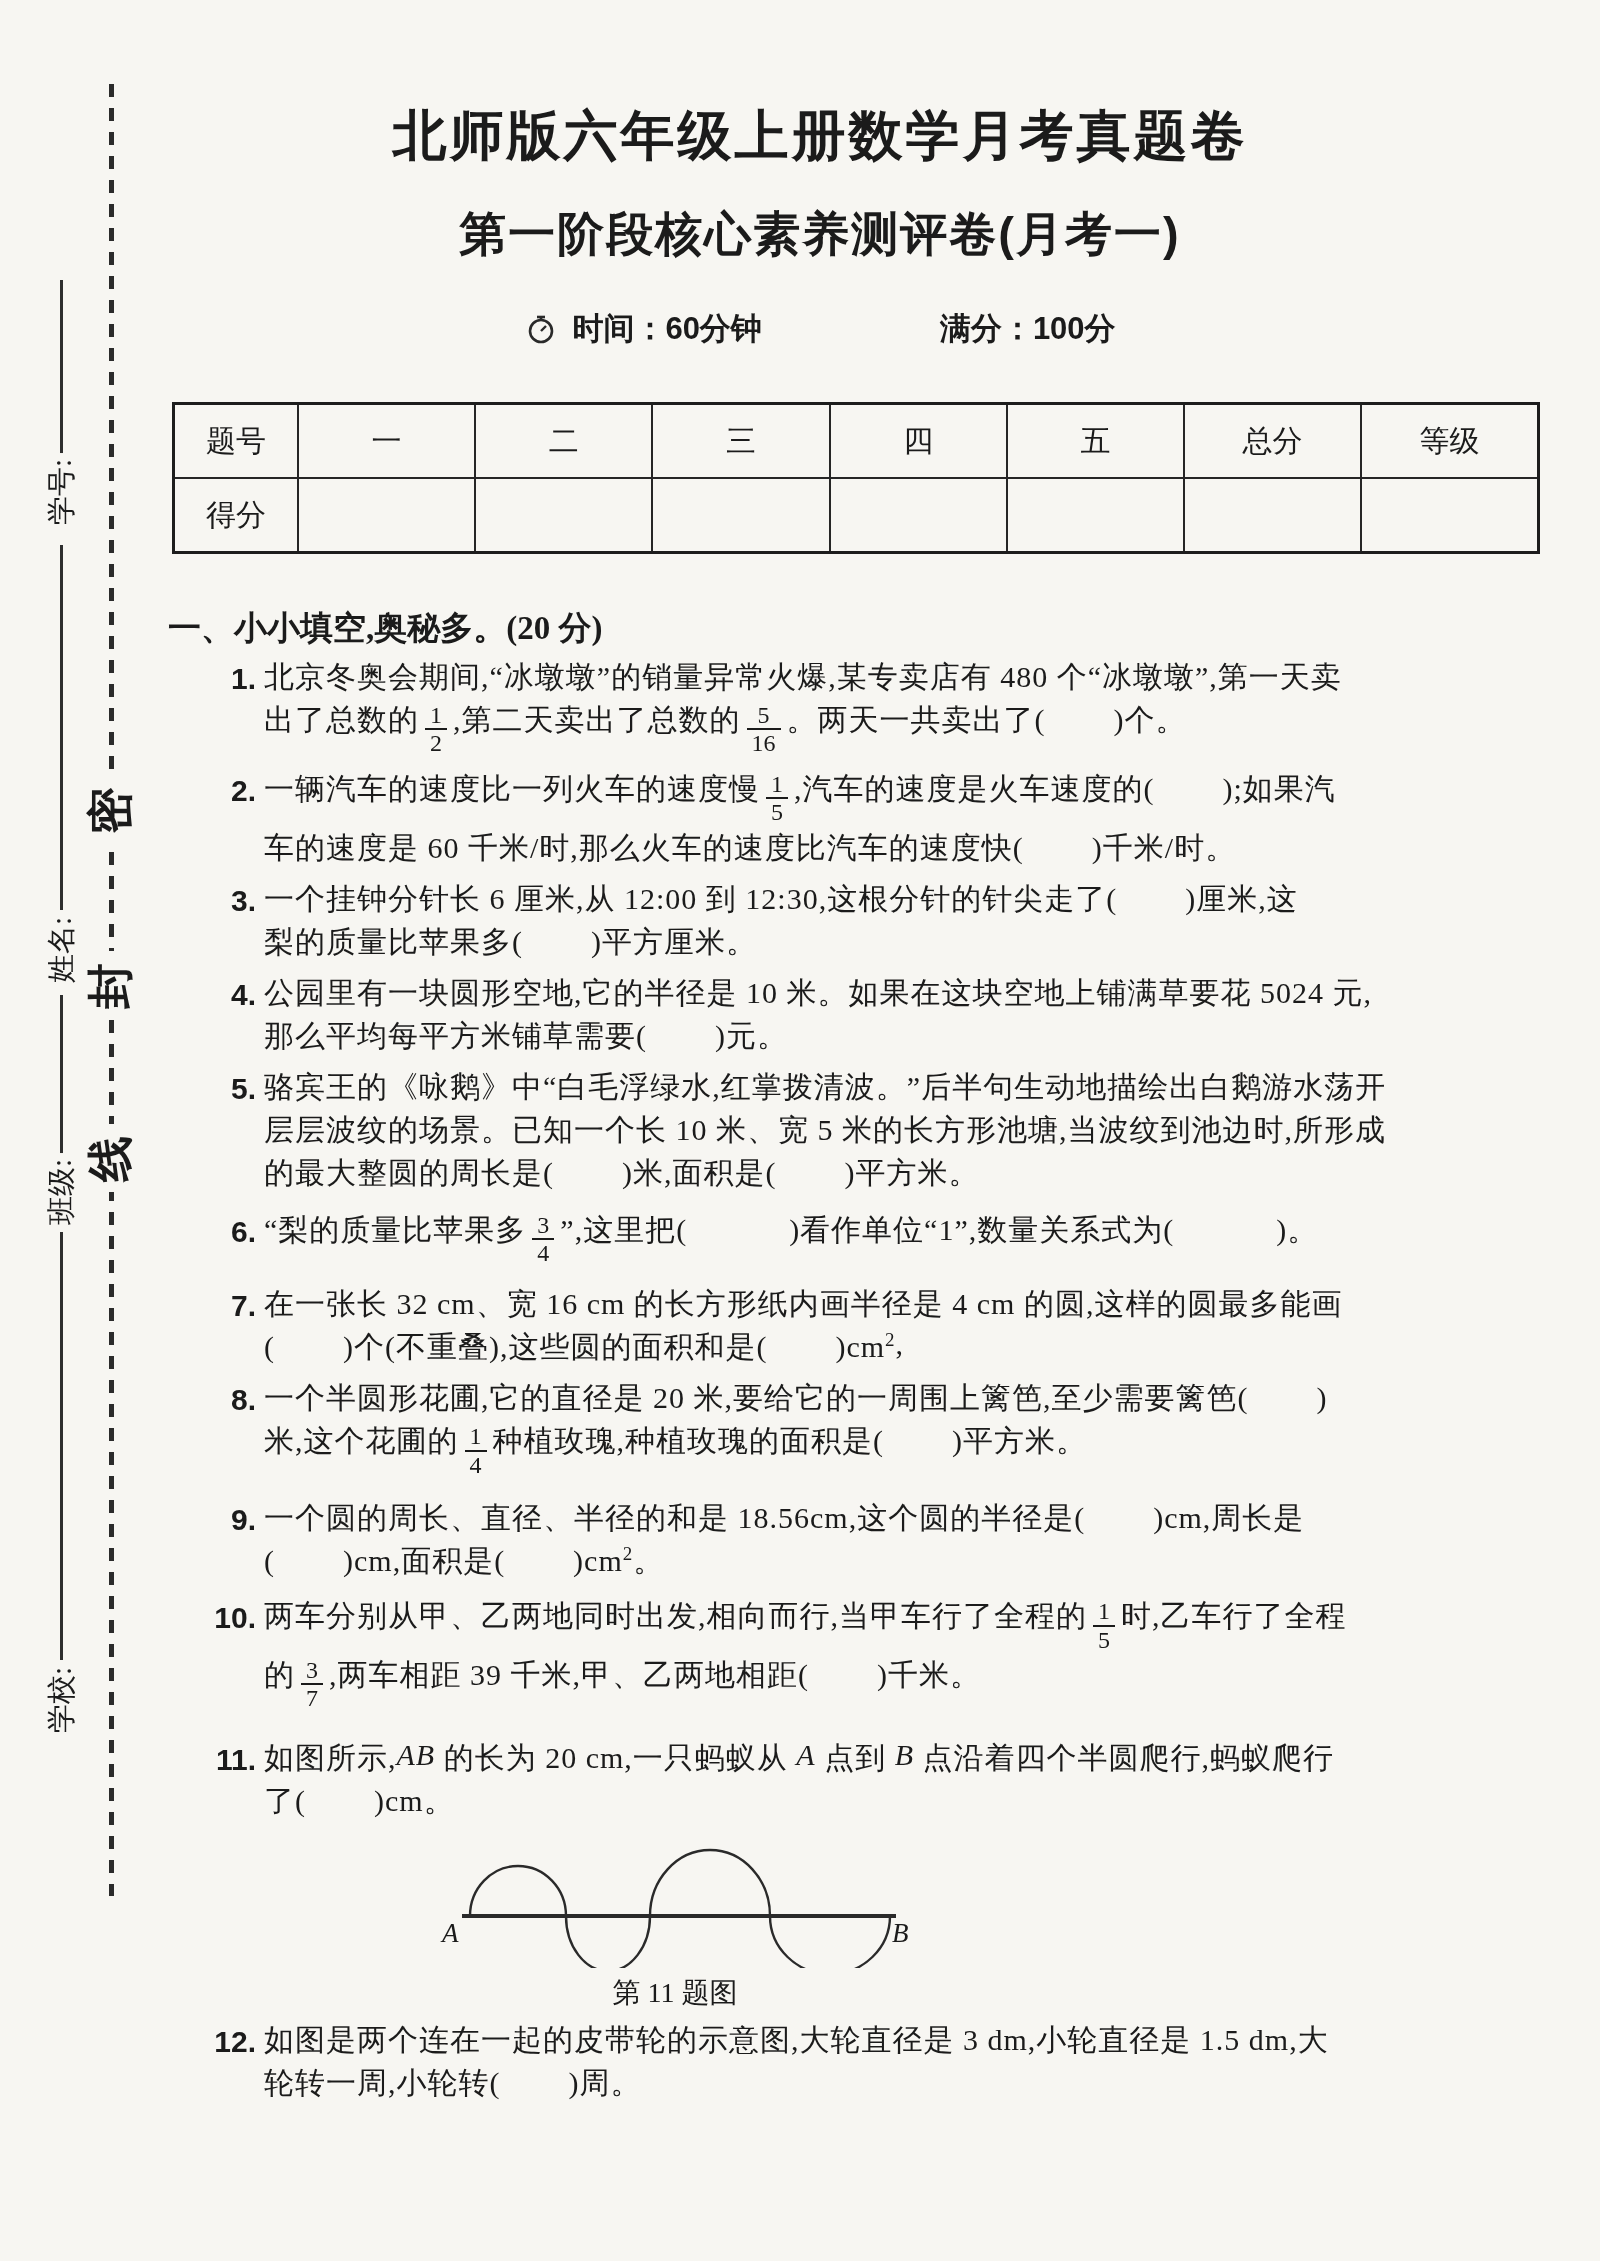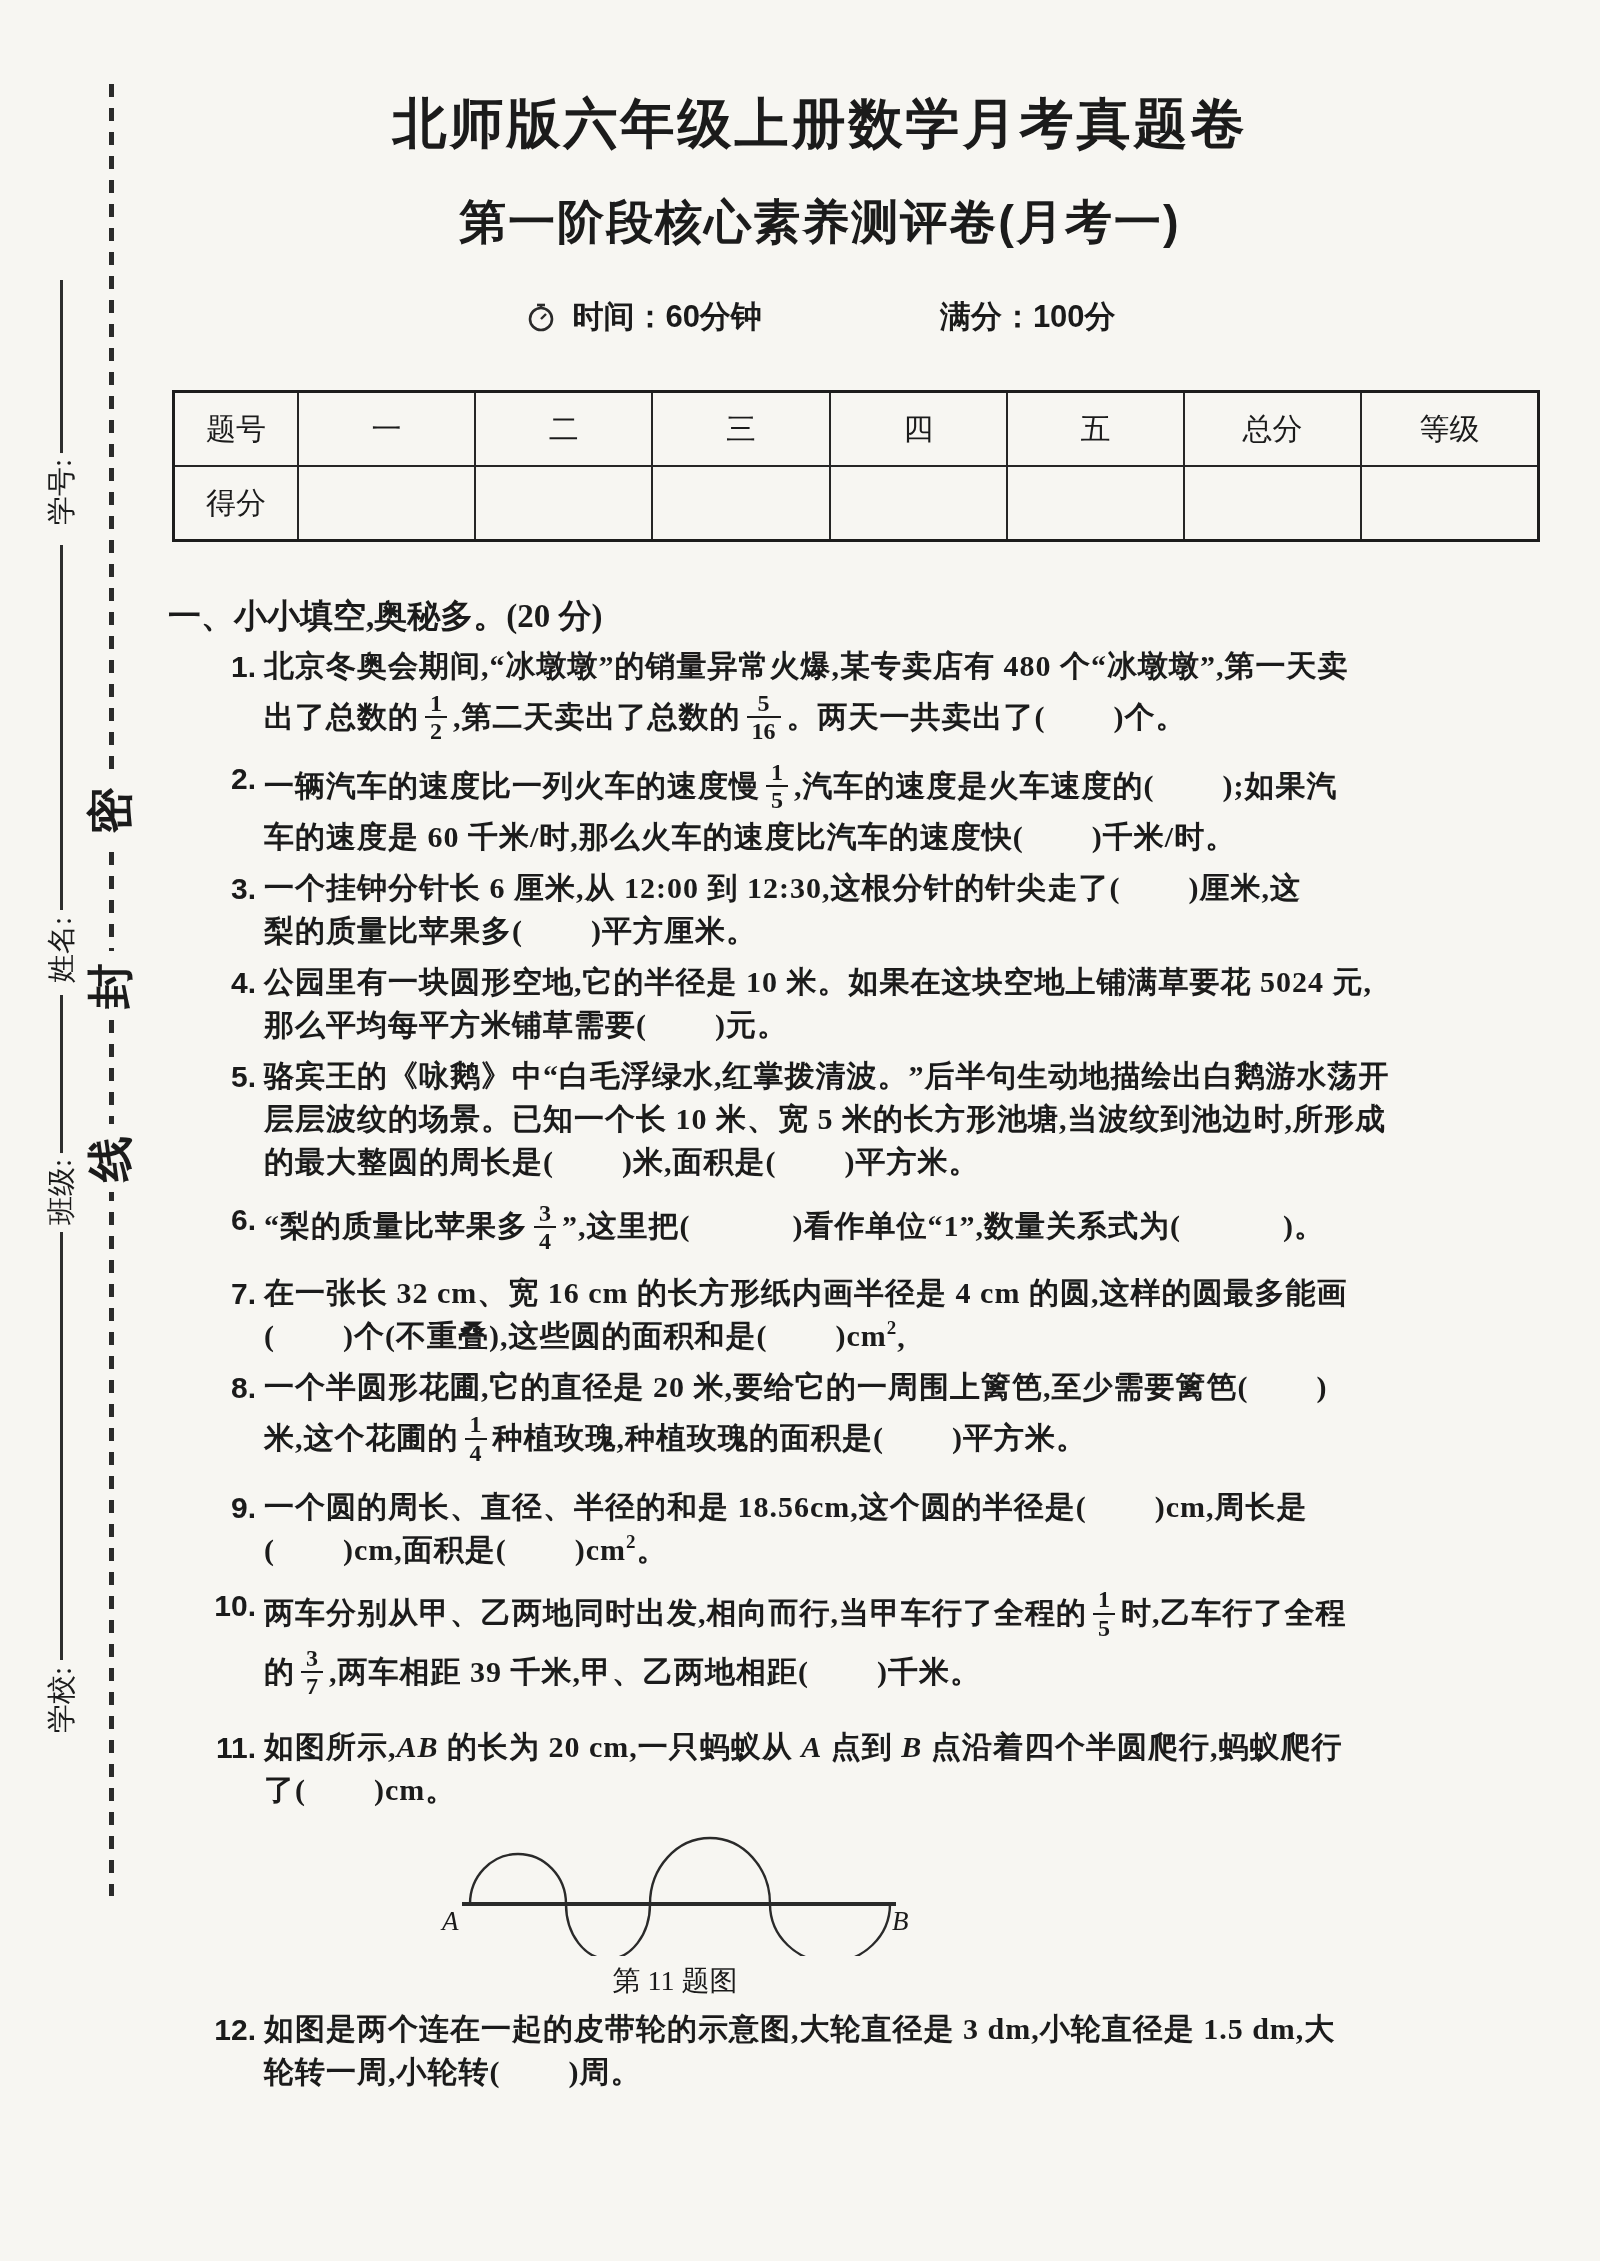--- a/index.html
+++ b/index.html
@@ -18,21 +18,21 @@
   .seal-char{
     position:absolute; left:111px; transform:translate(-50%,-50%) rotate(-90deg);
     font-size:46px; font-weight:bold; background:#f7f6f2; padding:2px 10px;
     font-family:"Liberation Sans", sans-serif; letter-spacing:2px;
   }
   .seal-field{
     position:absolute; left:62px; transform:translate(-50%,-50%) rotate(-90deg);
     font-size:29px; background:#f7f6f2; padding:0 6px; white-space:nowrap;
   }
   
-  .main{ position:absolute; left:120px; top:0; width:1400px; }
+  .main{ position:absolute; left:120px; top:12px; width:1400px; }
   .title{
     margin-top:88px; text-align:center; font-weight:bold; font-size:54px;
     letter-spacing:3px; font-family:"Liberation Sans", sans-serif;
   }
   .subtitle{
     margin-top:30px; text-align:center; font-weight:bold; font-size:47px;
     letter-spacing:2px; font-family:"Liberation Sans", sans-serif;
   }
   .time-row{
     margin-top:42px; display:flex; justify-content:center; align-items:center;
@@ -57,22 +57,22 @@
     margin-top:52px; padding-left:48px; font-size:33px; font-weight:bold;
     white-space:pre;
   }
   .question{ display:flex; align-items:flex-start; }
   .q-num{
     flex:none; width:136px; text-align:right; padding-right:8px;
     font-weight:bold; font-size:30px; line-height:43px;
     font-family:"Liberation Sans", sans-serif;
   }
   .q-line{
-    display:flex; align-items:center; white-space:pre;
-    font-size:30px; min-height:43px; letter-spacing:1px;font-weight:bold;
+    display:flex; white-space:pre;
+    font-size:30px; min-height:43px; letter-spacing:1px;
   }
   .frac{
     display:inline-flex; flex-direction:column; align-items:center;
     font-size:24px; line-height:1.1; margin:2px 6px; letter-spacing:0;
   }
   .frac .fden{ border-top:2px solid #1b1b1b; padding:0 5px; }
   .frac .fnum{ padding:0 5px; }
   .sup{ align-self:flex-start; font-size:19px; line-height:1; margin-top:3px; }
   .it{ font-style:italic; }
   

